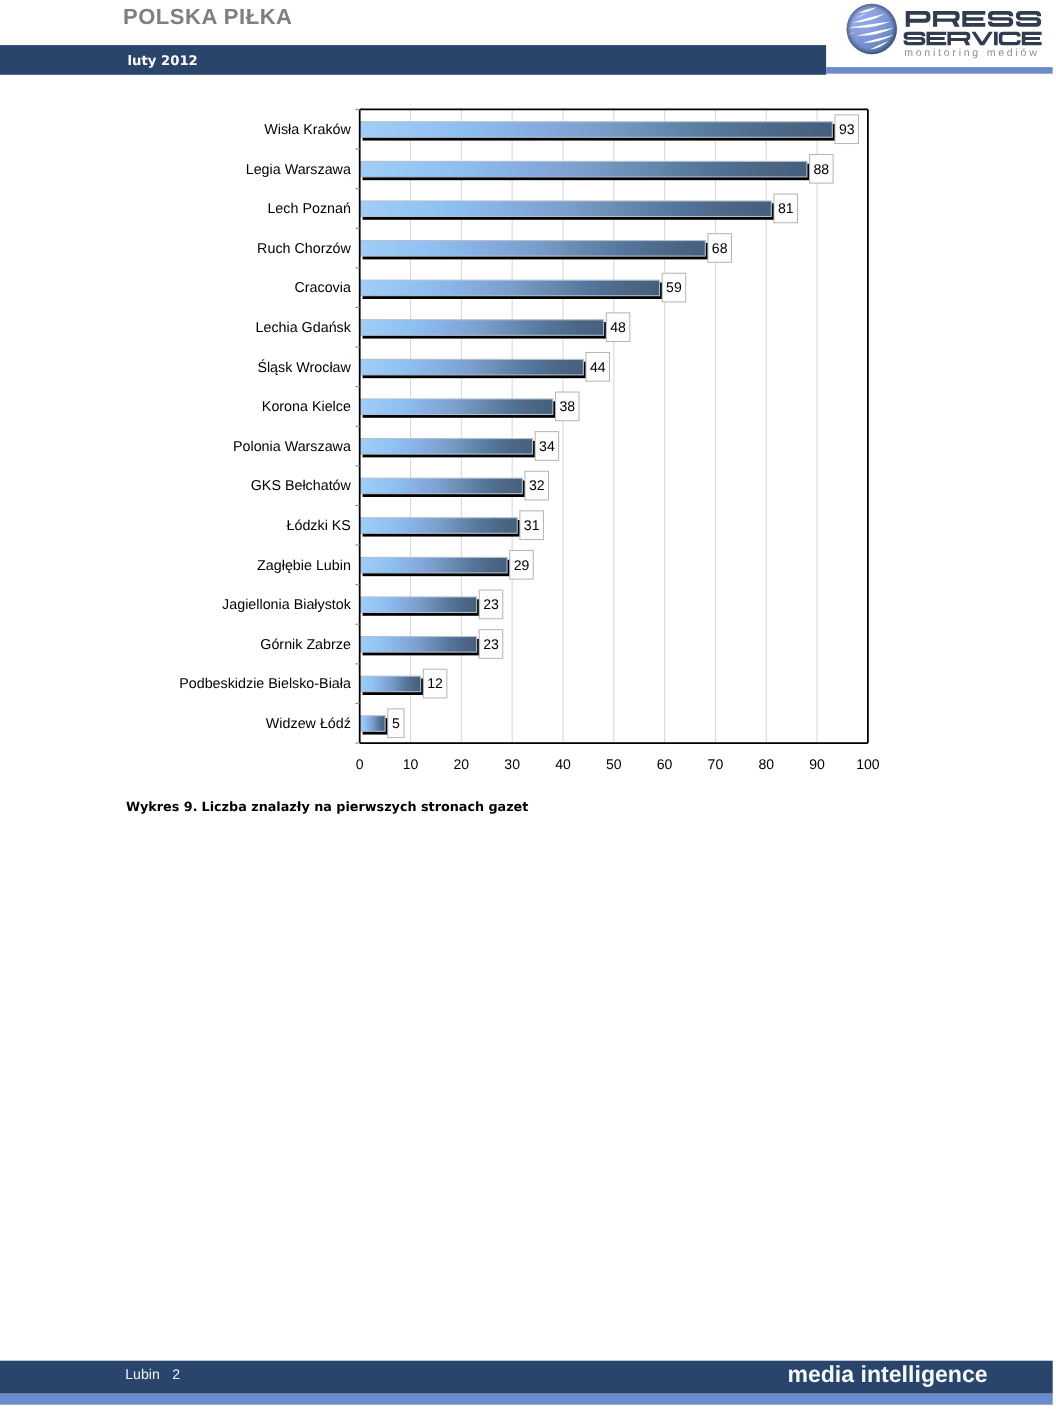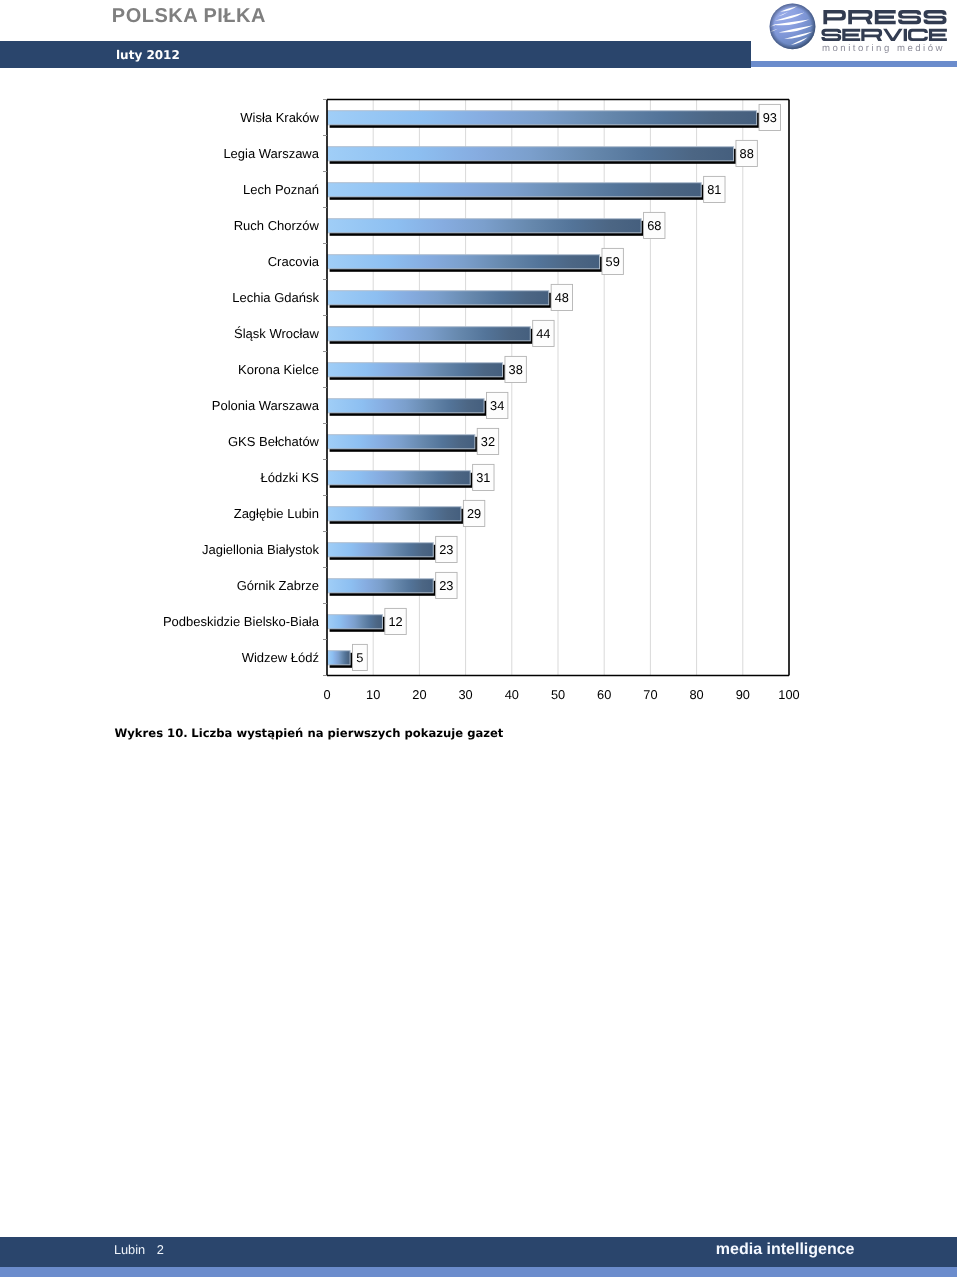--- a/index.html
+++ b/index.html
@@ -22,21 +22,21 @@
 
   
   .cap{position:absolute;left:114.5px;top:722.2px;width:732px;font-family:"DejaVu Sans",sans-serif;font-size:11.6px;color:#000;line-height:23.7px;text-align:justify;}
   .cap b{font-weight:bold;}
 
 
   
   .ftr-bar{position:absolute;left:0;top:1237px;width:960px;height:29.7px;background:#2a456c;}
   .ftr-bar-light{position:absolute;left:0;top:1266.7px;width:960px;height:10.2px;background:#6b8ccc;}
   .ftr-page{position:absolute;left:113.9px;top:1241.8px;font-size:12.8px;line-height:16px;color:#eef3fa;}
-  .ftr-mi{position:absolute;left:715.8px;top:1240.7px;font-size:16px;line-height:18px;font-weight:bold;color:#f4f8ff;}
+  .ftr-mi{position:absolute;left:715.8px;top:1240.7px;font-size:21px;line-height:18px;font-weight:bold;color:#f4f8ff;}
 </style>
 </head>
 <body>
 
 <div class="page">
 
   <div class="hdr-title">POLSKA PIŁKA</div>
   <div class="hdr-bar"></div>
   <div class="hdr-bar-light"></div>
   <div class="hdr-month">luty 2012</div>
@@ -437,21 +437,21 @@
       <text x="511.8" y="699" text-anchor="middle" font-family="Liberation Sans, sans-serif" font-size="12.8" fill="#000">40</text>
       <text x="558" y="699" text-anchor="middle" font-family="Liberation Sans, sans-serif" font-size="12.8" fill="#000">50</text>
       <text x="604.2" y="699" text-anchor="middle" font-family="Liberation Sans, sans-serif" font-size="12.8" fill="#000">60</text>
       <text x="650.4" y="699" text-anchor="middle" font-family="Liberation Sans, sans-serif" font-size="12.8" fill="#000">70</text>
       <text x="696.6" y="699" text-anchor="middle" font-family="Liberation Sans, sans-serif" font-size="12.8" fill="#000">80</text>
       <text x="742.8" y="699" text-anchor="middle" font-family="Liberation Sans, sans-serif" font-size="12.8" fill="#000">90</text>
       <text x="789" y="699" text-anchor="middle" font-family="Liberation Sans, sans-serif" font-size="12.8" fill="#000">100</text>
     </svg>
 
   <div class="cap">
-      <div><b>Wykres 10.</b> <b>Liczba wystąpień na pierwszych pokazuje gazet</b></div>
+      <div><b>Wykres 9.</b> <b>Liczba znalazły na pierwszych stronach gazet</b></div>
     </div>
 
   <div class="ftr-bar"></div>
   <div class="ftr-bar-light"></div>
   <div class="ftr-page"><span>Lubin</span><span style="margin-left:11.5px">2</span></div>
   <div class="ftr-mi">media intelligence</div>
 
 </div>
 
 </body></html>

